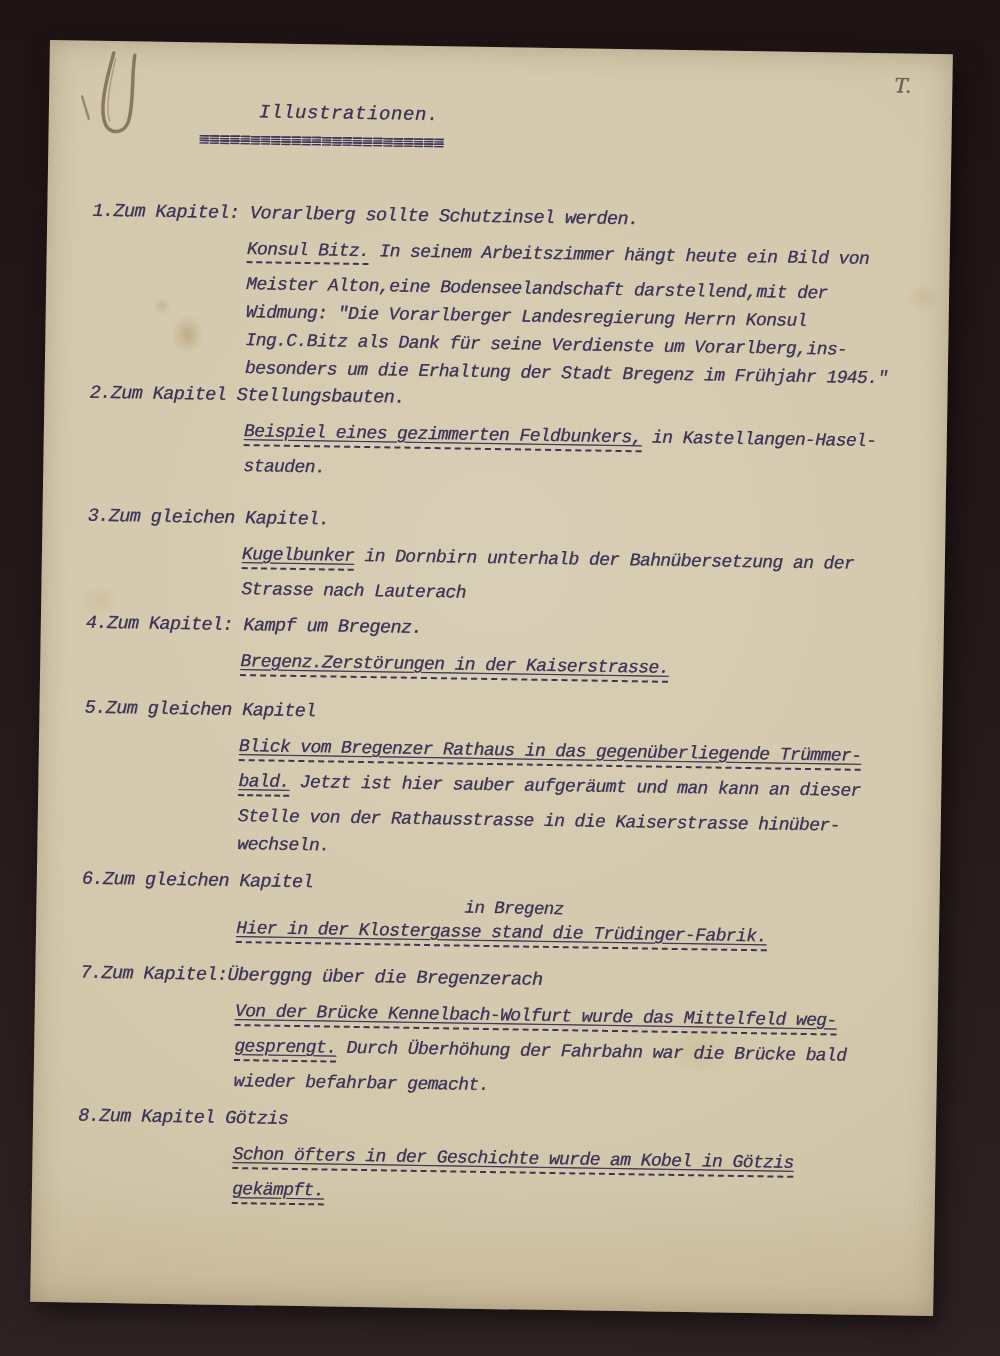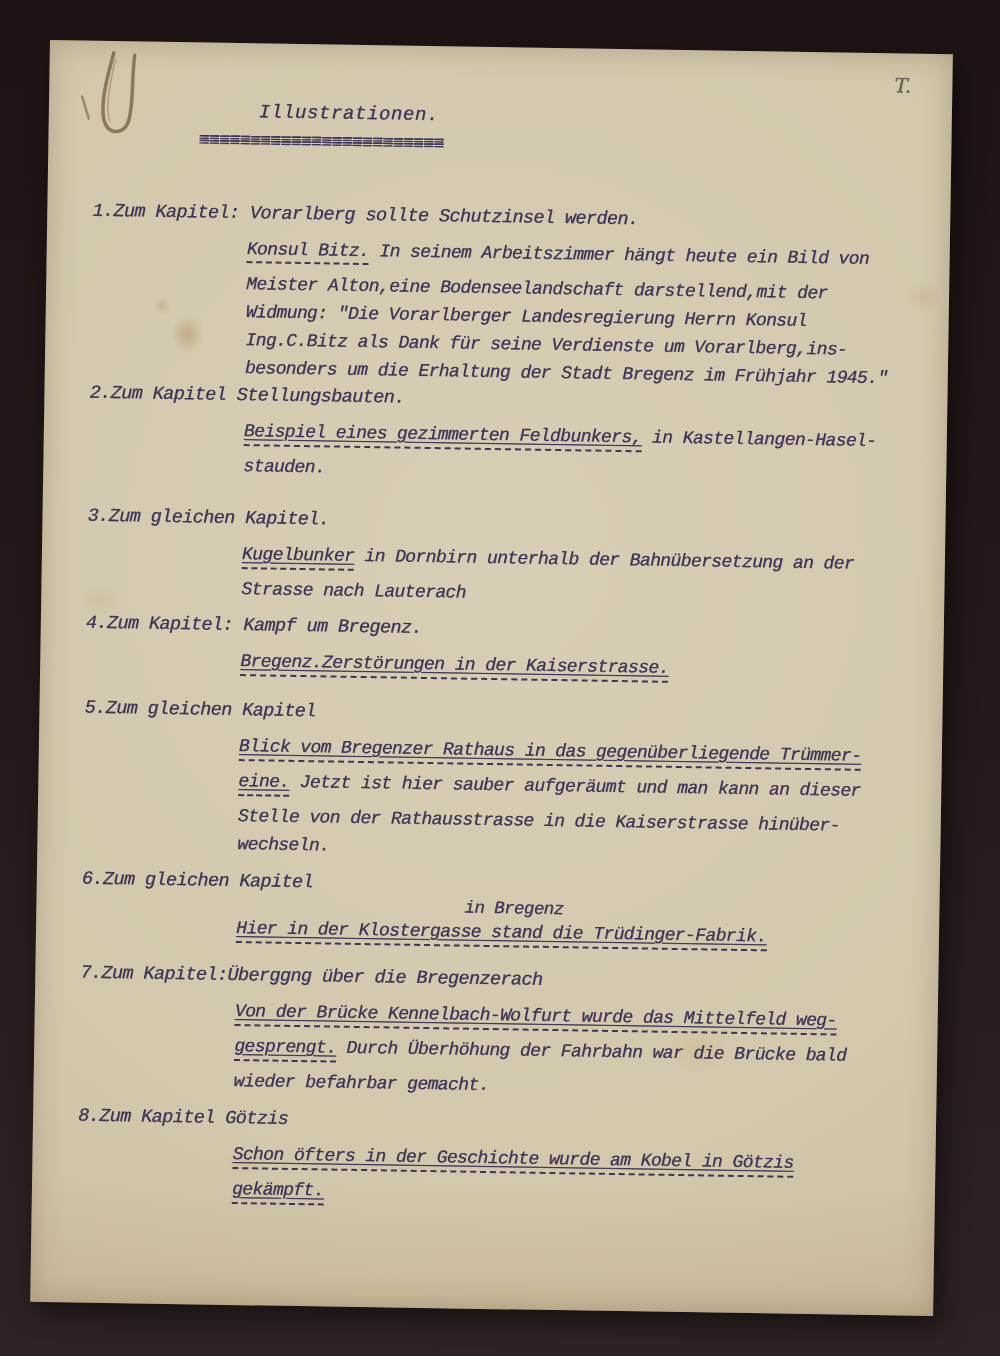--- a/index.html
+++ b/index.html
@@ -110,21 +110,21 @@
         <div class="item">
           <div class="heading">4.Zum Kapitel: Kampf um Bregenz.</div>
           <div class="body">
             <div class="line underlined"><span class="seg ud">Bregenz.Zerstörungen in der Kaiserstrasse.</span></div>
           </div>
         </div>
         <div class="item">
           <div class="heading">5.Zum gleichen Kapitel</div>
           <div class="body">
             <div class="line underlined"><span class="seg ud">Blick vom Bregenzer Rathaus in das gegenüberliegende Trümmer-</span></div>
-            <div class="line underlined"><span class="seg ud">eine.</span><span class="seg"> Jetzt ist hier sauber aufgeräumt und man kann an dieser</span></div>
+            <div class="line underlined"><span class="seg ud">bald.</span><span class="seg"> Jetzt ist hier sauber aufgeräumt und man kann an dieser</span></div>
             <div class="line"><span class="seg">Stelle von der Rathausstrasse in die Kaiserstrasse hinüber-</span></div>
             <div class="line"><span class="seg">wechseln.</span></div>
           </div>
         </div>
         <div class="item">
           <div class="heading">6.Zum gleichen Kapitel</div>
           <div class="body">
             <div class="line insert"><span class="seg">in Bregenz</span></div>
             <div class="line underlined"><span class="seg ud">Hier in der Klostergasse stand die Trüdinger-Fabrik.</span></div>
           </div>

